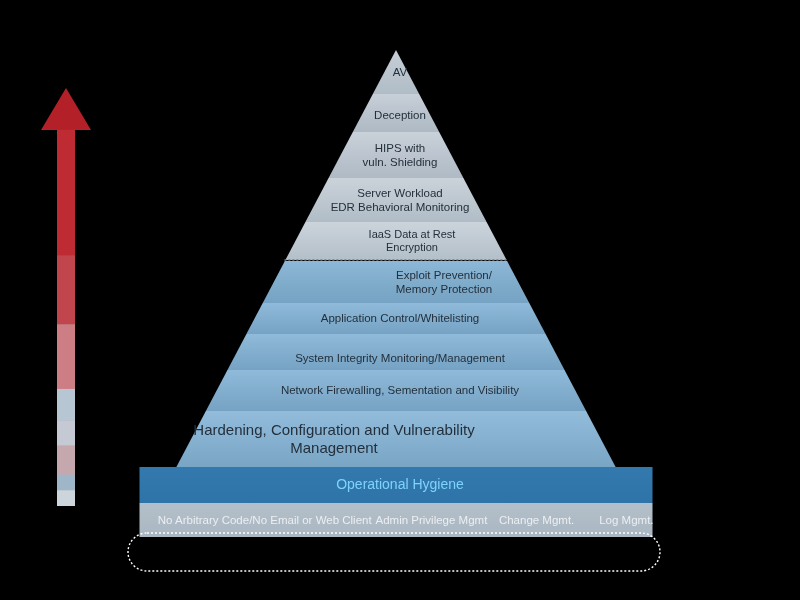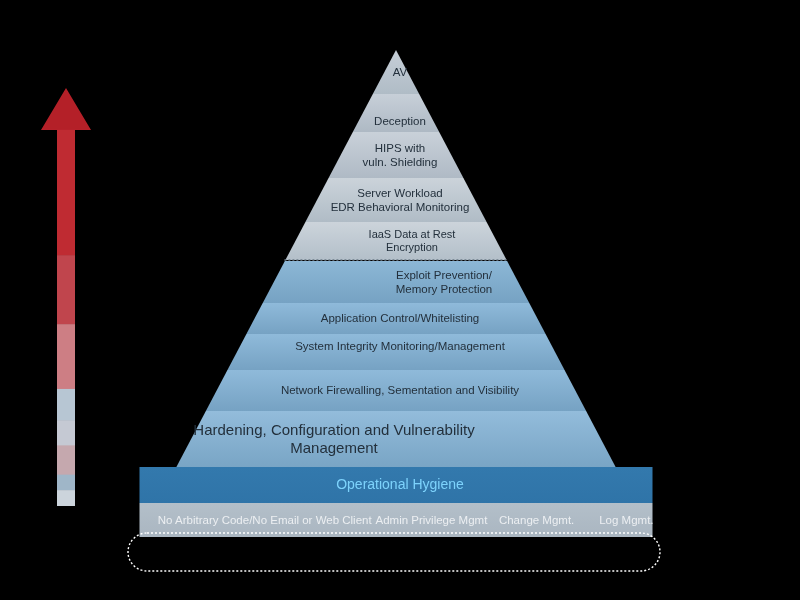--- a/index.html
+++ b/index.html
@@ -165,31 +165,31 @@
           <line x1="284.394250513347" x2="507.605749486653" y1="260" y2="260" stroke="#6d7c88" stroke-width="1.4" stroke-dasharray="2 2"></line>
         </g>
       <g id="pyramid-callout">
           <rect x="128" y="533" width="532" height="38" rx="19" ry="19" fill="none" stroke="#ffffff" stroke-width="1.4" stroke-dasharray="2 2"></rect>
         </g>
     </svg>
   </div>
 
   <div id="tier-labels">
       <div class="tier-label" style="left: 0px; width: 800px; top: 50px; height: 44px; display: flex; align-items: center; justify-content: center; font-size: 11.5px; color: rgb(35, 48, 60);"><span style="white-space: pre-line; text-align: center; line-height: 1.22;">AV</span></div>
-      <div class="tier-label" style="left: 0px; width: 800px; top: 102px; height: 38px; display: flex; align-items: center; justify-content: center; font-size: 11.5px; color: rgb(35, 48, 60);"><span style="white-space: pre-line; text-align: center; line-height: 1.22;">Deception</span></div>
+      <div class="tier-label" style="left: 0px; width: 800px; top: 96px; height: 38px; display: flex; align-items: center; justify-content: center; font-size: 11.5px; color: rgb(35, 48, 60);"><span style="white-space: pre-line; text-align: center; line-height: 1.22;">Deception</span></div>
       <div class="tier-label" style="left: 0px; width: 800px; top: 132px; height: 46px; display: flex; align-items: center; justify-content: center; font-size: 11.5px; color: rgb(35, 48, 60);"><span style="white-space: pre-line; text-align: center; line-height: 1.22;">HIPS with
 vuln. Shielding</span></div>
       <div class="tier-label" style="left: 0px; width: 800px; top: 178px; height: 44px; display: flex; align-items: center; justify-content: center; font-size: 11.5px; color: rgb(35, 48, 60);"><span style="white-space: pre-line; text-align: center; line-height: 1.22;">Server Workload
 EDR Behavioral Monitoring</span></div>
       <div class="tier-label" style="left: 0px; width: 800px; top: 222px; height: 38px; display: flex; align-items: center; justify-content: center; font-size: 11px; color: rgb(35, 48, 60); padding-left: 12px;"><span style="white-space: pre-line; text-align: center; line-height: 1.22;">IaaS Data at Rest
 Encryption</span></div>
       <div class="tier-label" style="left: 0px; width: 800px; top: 261px; height: 42px; display: flex; align-items: center; justify-content: center; font-size: 11.5px; color: rgb(35, 48, 60); padding-left: 44px;"><span style="white-space: pre-line; text-align: center; line-height: 1.22;">Exploit Prevention/
 Memory Protection</span></div>
       <div class="tier-label" style="left: 0px; width: 800px; top: 303px; height: 31px; display: flex; align-items: center; justify-content: center; font-size: 11.5px; color: rgb(35, 48, 60);"><span style="white-space: pre-line; text-align: center; line-height: 1.22;">Application Control/Whitelisting</span></div>
-      <div class="tier-label" style="left: 0px; width: 800px; top: 328px; height: 36px; display: flex; align-items: center; justify-content: center; font-size: 11.5px; color: rgb(35, 48, 60);"><span style="white-space: pre-line; text-align: center; line-height: 1.22;">System Integrity Monitoring/Management</span></div>
+      <div class="tier-label" style="left: 0px; width: 800px; top: 340px; height: 36px; display: flex; align-items: center; justify-content: center; font-size: 11.5px; color: rgb(35, 48, 60);"><span style="white-space: pre-line; text-align: center; line-height: 1.22;">System Integrity Monitoring/Management</span></div>
       <div class="tier-label" style="left: 0px; width: 800px; top: 370px; height: 41px; display: flex; align-items: center; justify-content: center; font-size: 11.5px; color: rgb(35, 48, 60);"><span style="white-space: pre-line; text-align: center; line-height: 1.22;">Network Firewalling, Sementation and Visibility</span></div>
       <div class="tier-label" style="left: 8px; width: 652px; top: 411px; height: 56px; display: flex; align-items: center; justify-content: center; font-size: 15px; color: rgb(35, 48, 60);"><span style="white-space: pre-line; text-align: center; line-height: 1.22;">Hardening, Configuration and Vulnerability
 Management</span></div>
       <div class="tier-label light" style="left: 0px; width: 800px; top: 467px; height: 36px; display: flex; align-items: center; justify-content: center; font-size: 14px; color: #7dd3fc;"><span style="white-space: pre-line; text-align: center; line-height: 1.22;">Operational Hygiene</span></div>
     </div>
 
   <div id="base-items">
       <div class="base-item" style="flex: 42 1 0%;">No Arbitrary Code/No Email or Web Client</div>
       <div class="base-item" style="flex: 23 1 0%;">Admin Privilege Mgmt</div>
       <div class="base-item" style="flex: 18 1 0%;">Change Mgmt.</div>

